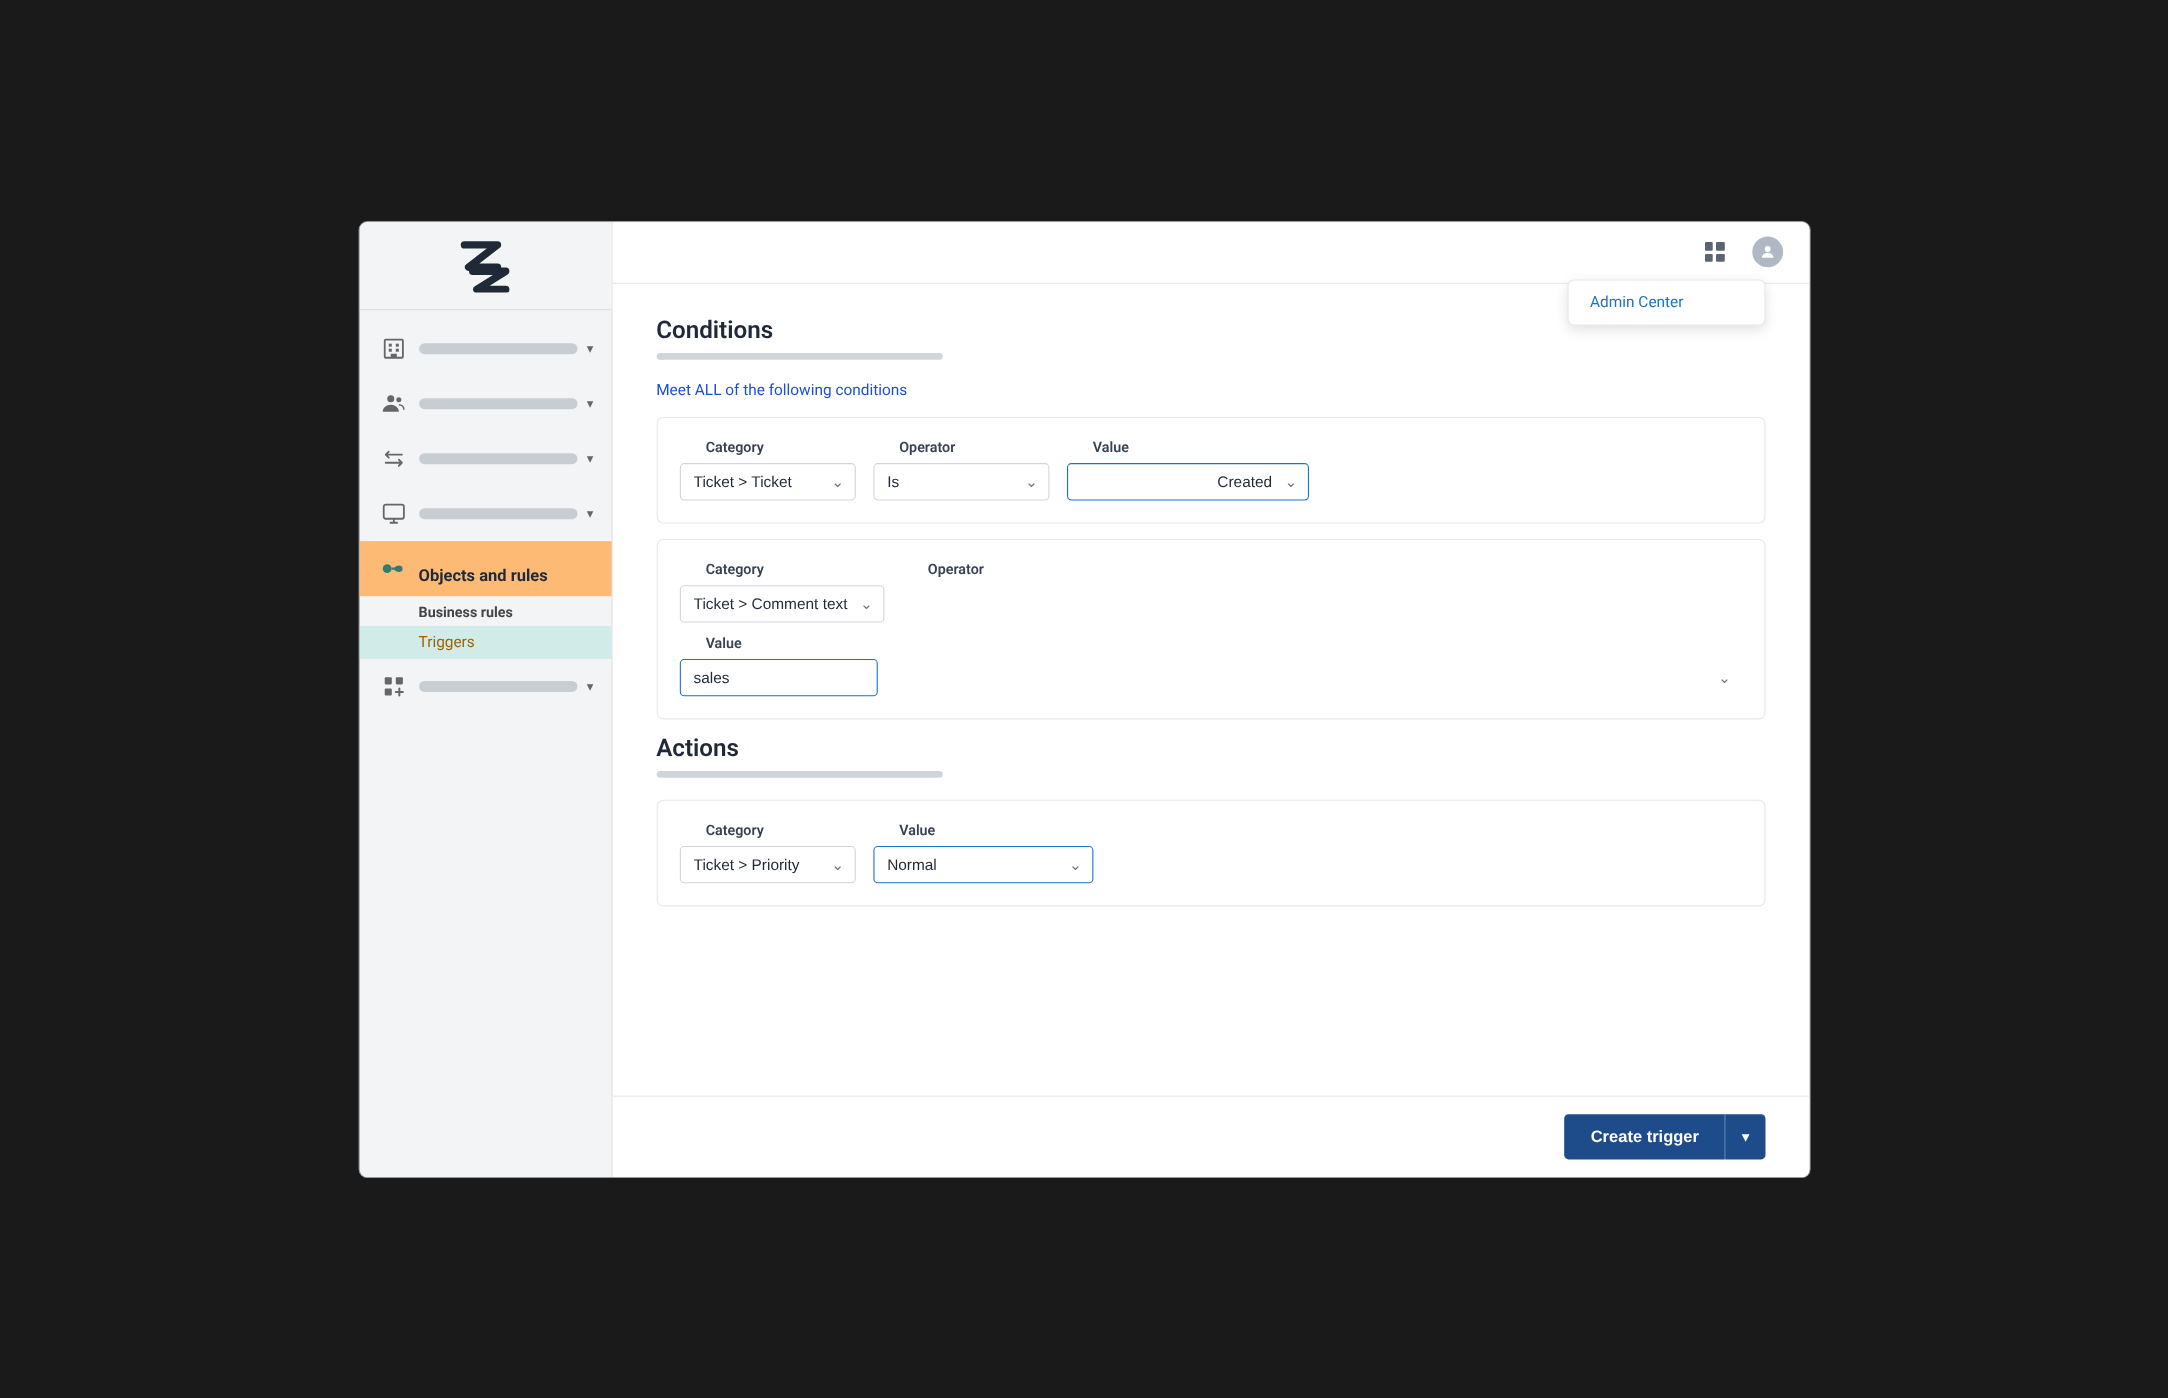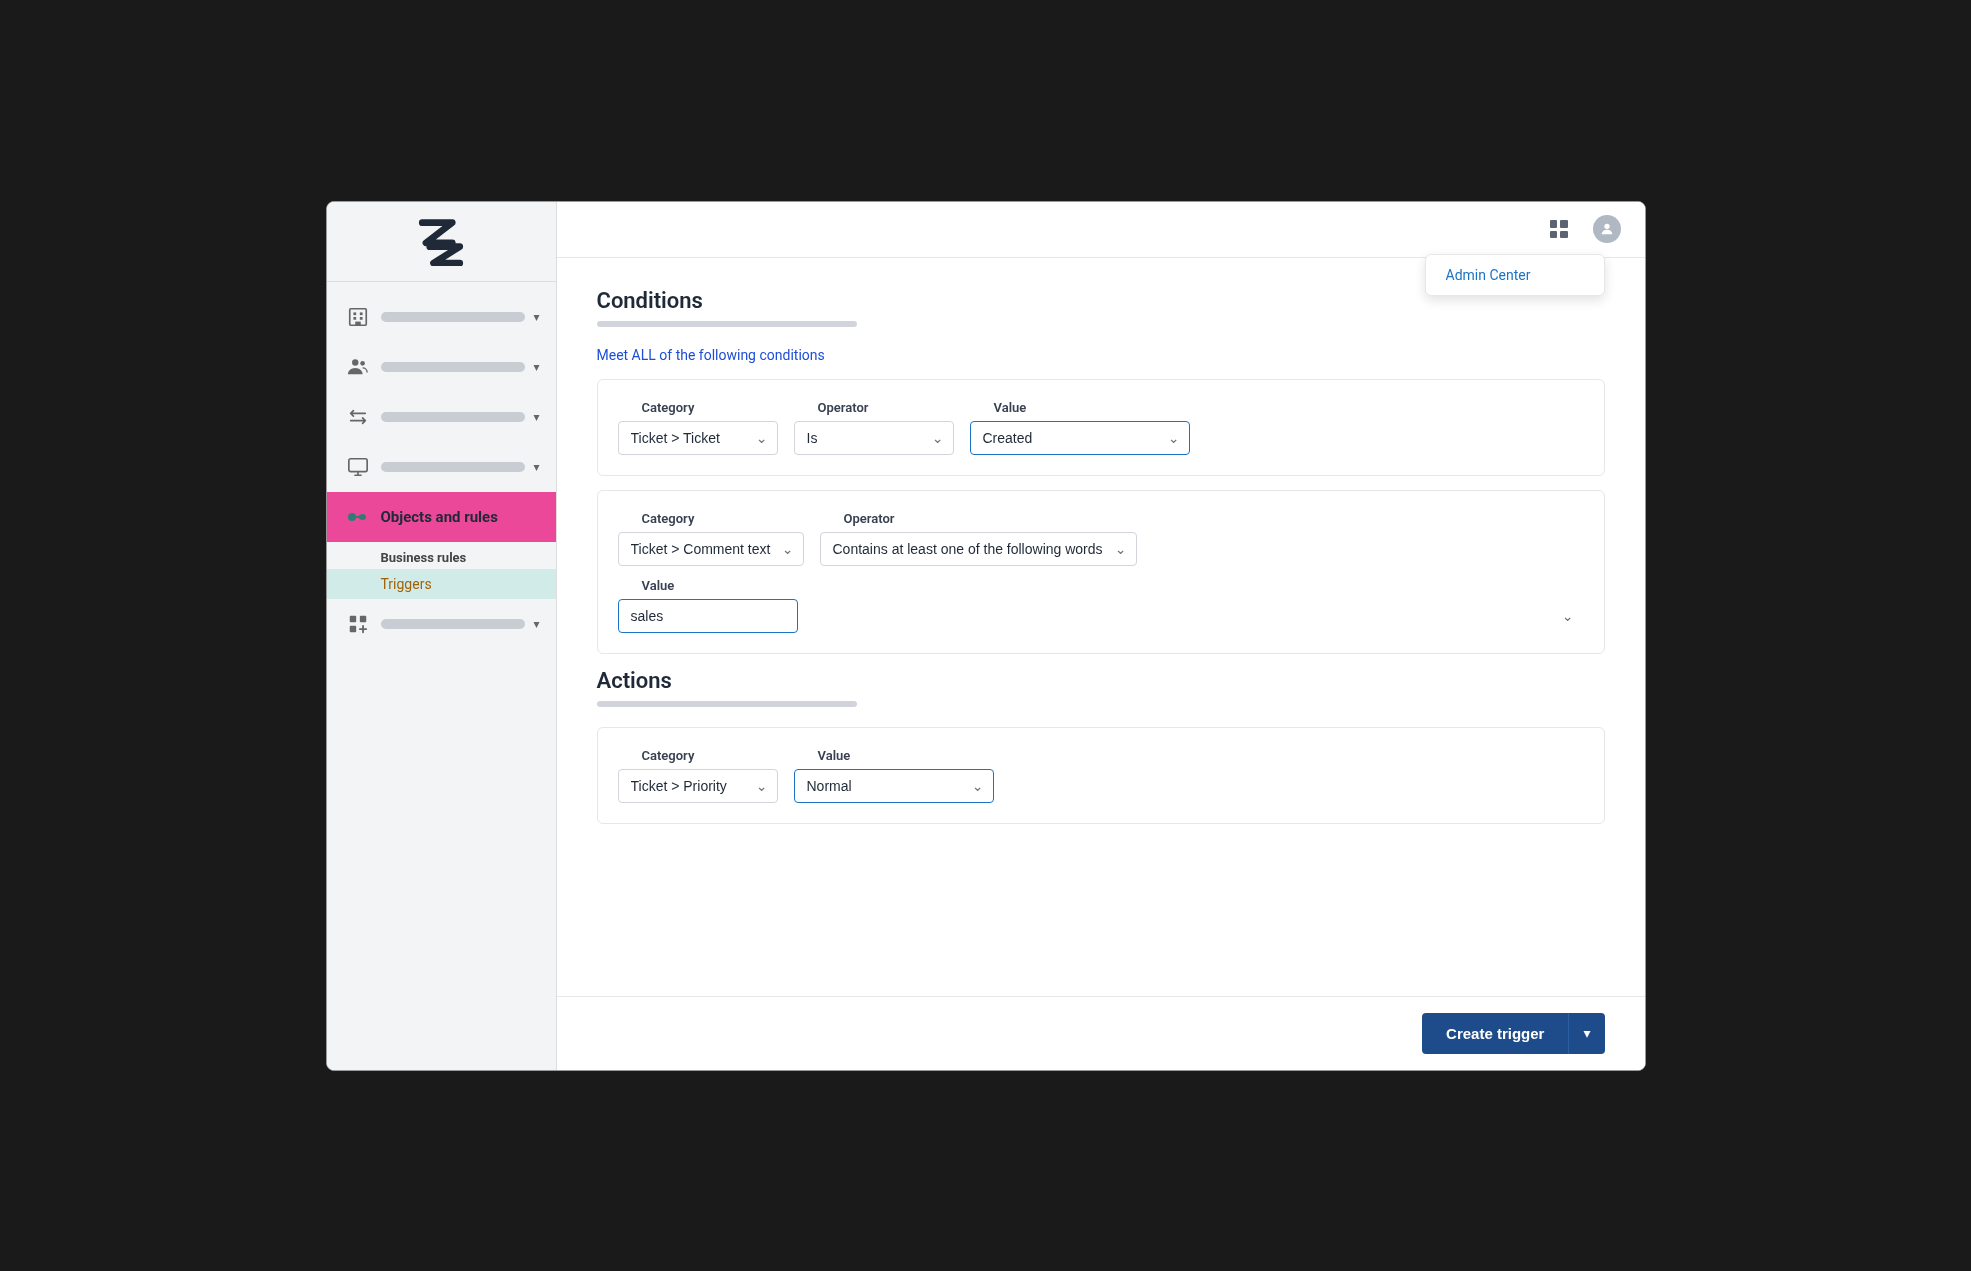--- a/index.html
+++ b/index.html
@@ -49,21 +49,22 @@
       padding: 10px 0;
     }
     .sidebar-item {
       display: flex;
       align-items: center;
       padding: 10px 16px;
       cursor: pointer;
       position: relative;
     }
     .sidebar-item.active {
-      background: #ec4899;
+      background: #fdba74;
+      align-items: flex-end;
     }
     .sidebar-icon {
       width: 30px;
       height: 30px;
       display: flex;
       align-items: center;
       justify-content: center;
       color: #666;
       font-size: 18px;
       flex-shrink: 0;
@@ -431,45 +432,40 @@
               <span class="field-label">Operator</span>
               <div class="select-wrapper">
                 <select class="select-field">
                   <option>Is</option>
                 </select>
               </div>
             </div>
             <div class="field-group">
               <span class="field-label">Value</span>
               <div class="select-wrapper">
-                <select class="select-field focused" style="min-width:220px; border-color:#1a73c5;">
+                <select class="select-field focused" style="min-width:220px; border-color:#1a73c5;text-align:right;">
                   <option>Created</option>
                 </select>
               </div>
             </div>
           </div>
         </div>
 
         <div class="condition-block">
           <div class="condition-row">
             <div class="field-group">
               <span class="field-label">Category</span>
               <div class="select-wrapper">
                 <select class="select-field">
                   <option>Ticket &gt; Comment text</option>
                 </select>
               </div>
             </div>
             <div class="field-group">
               <span class="field-label">Operator</span>
-              <div class="select-wrapper">
-                <select class="select-field" style="min-width:310px;">
-                  <option>Contains at least one of the following words</option>
-                </select>
-              </div>
             </div>
           </div>
           <div class="value-row">
             <div class="field-group">
               <span class="field-label">Value</span>
               <div class="select-wrapper">
                 <select class="select-field focused" style="min-width:180px; border-color:#1a73c5;">
                   <option>sales</option>
                 </select>
               </div>

